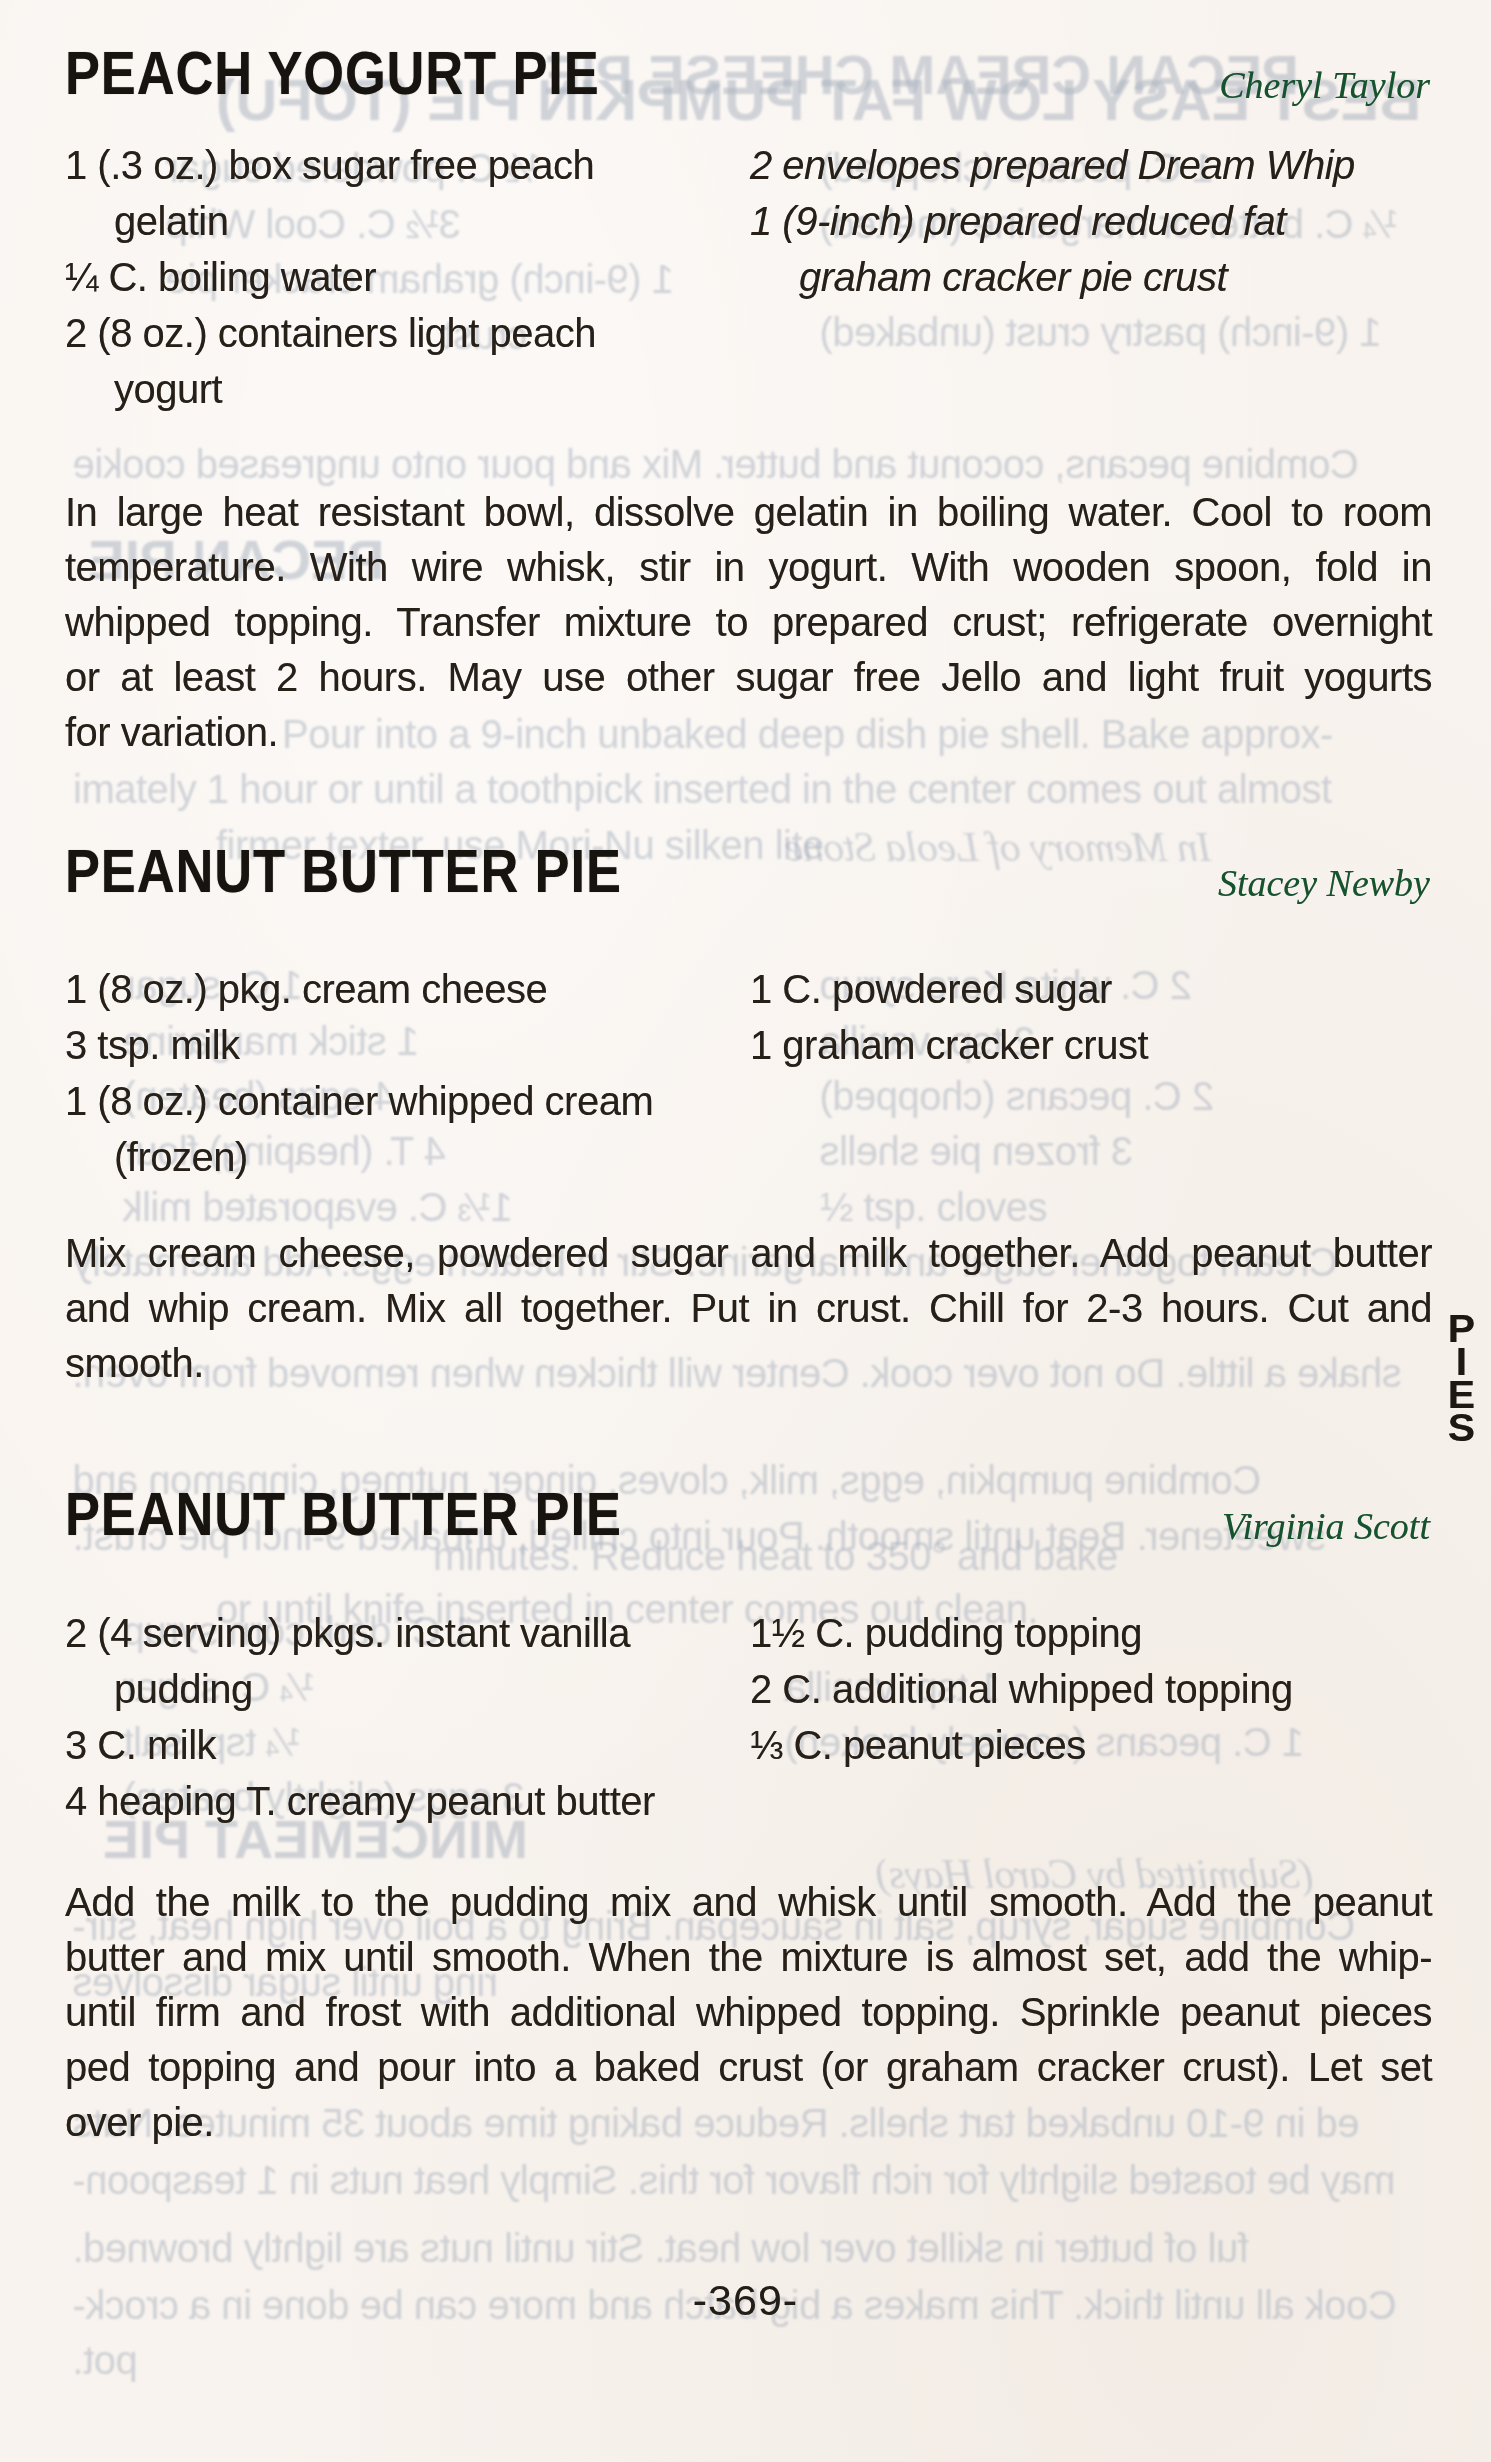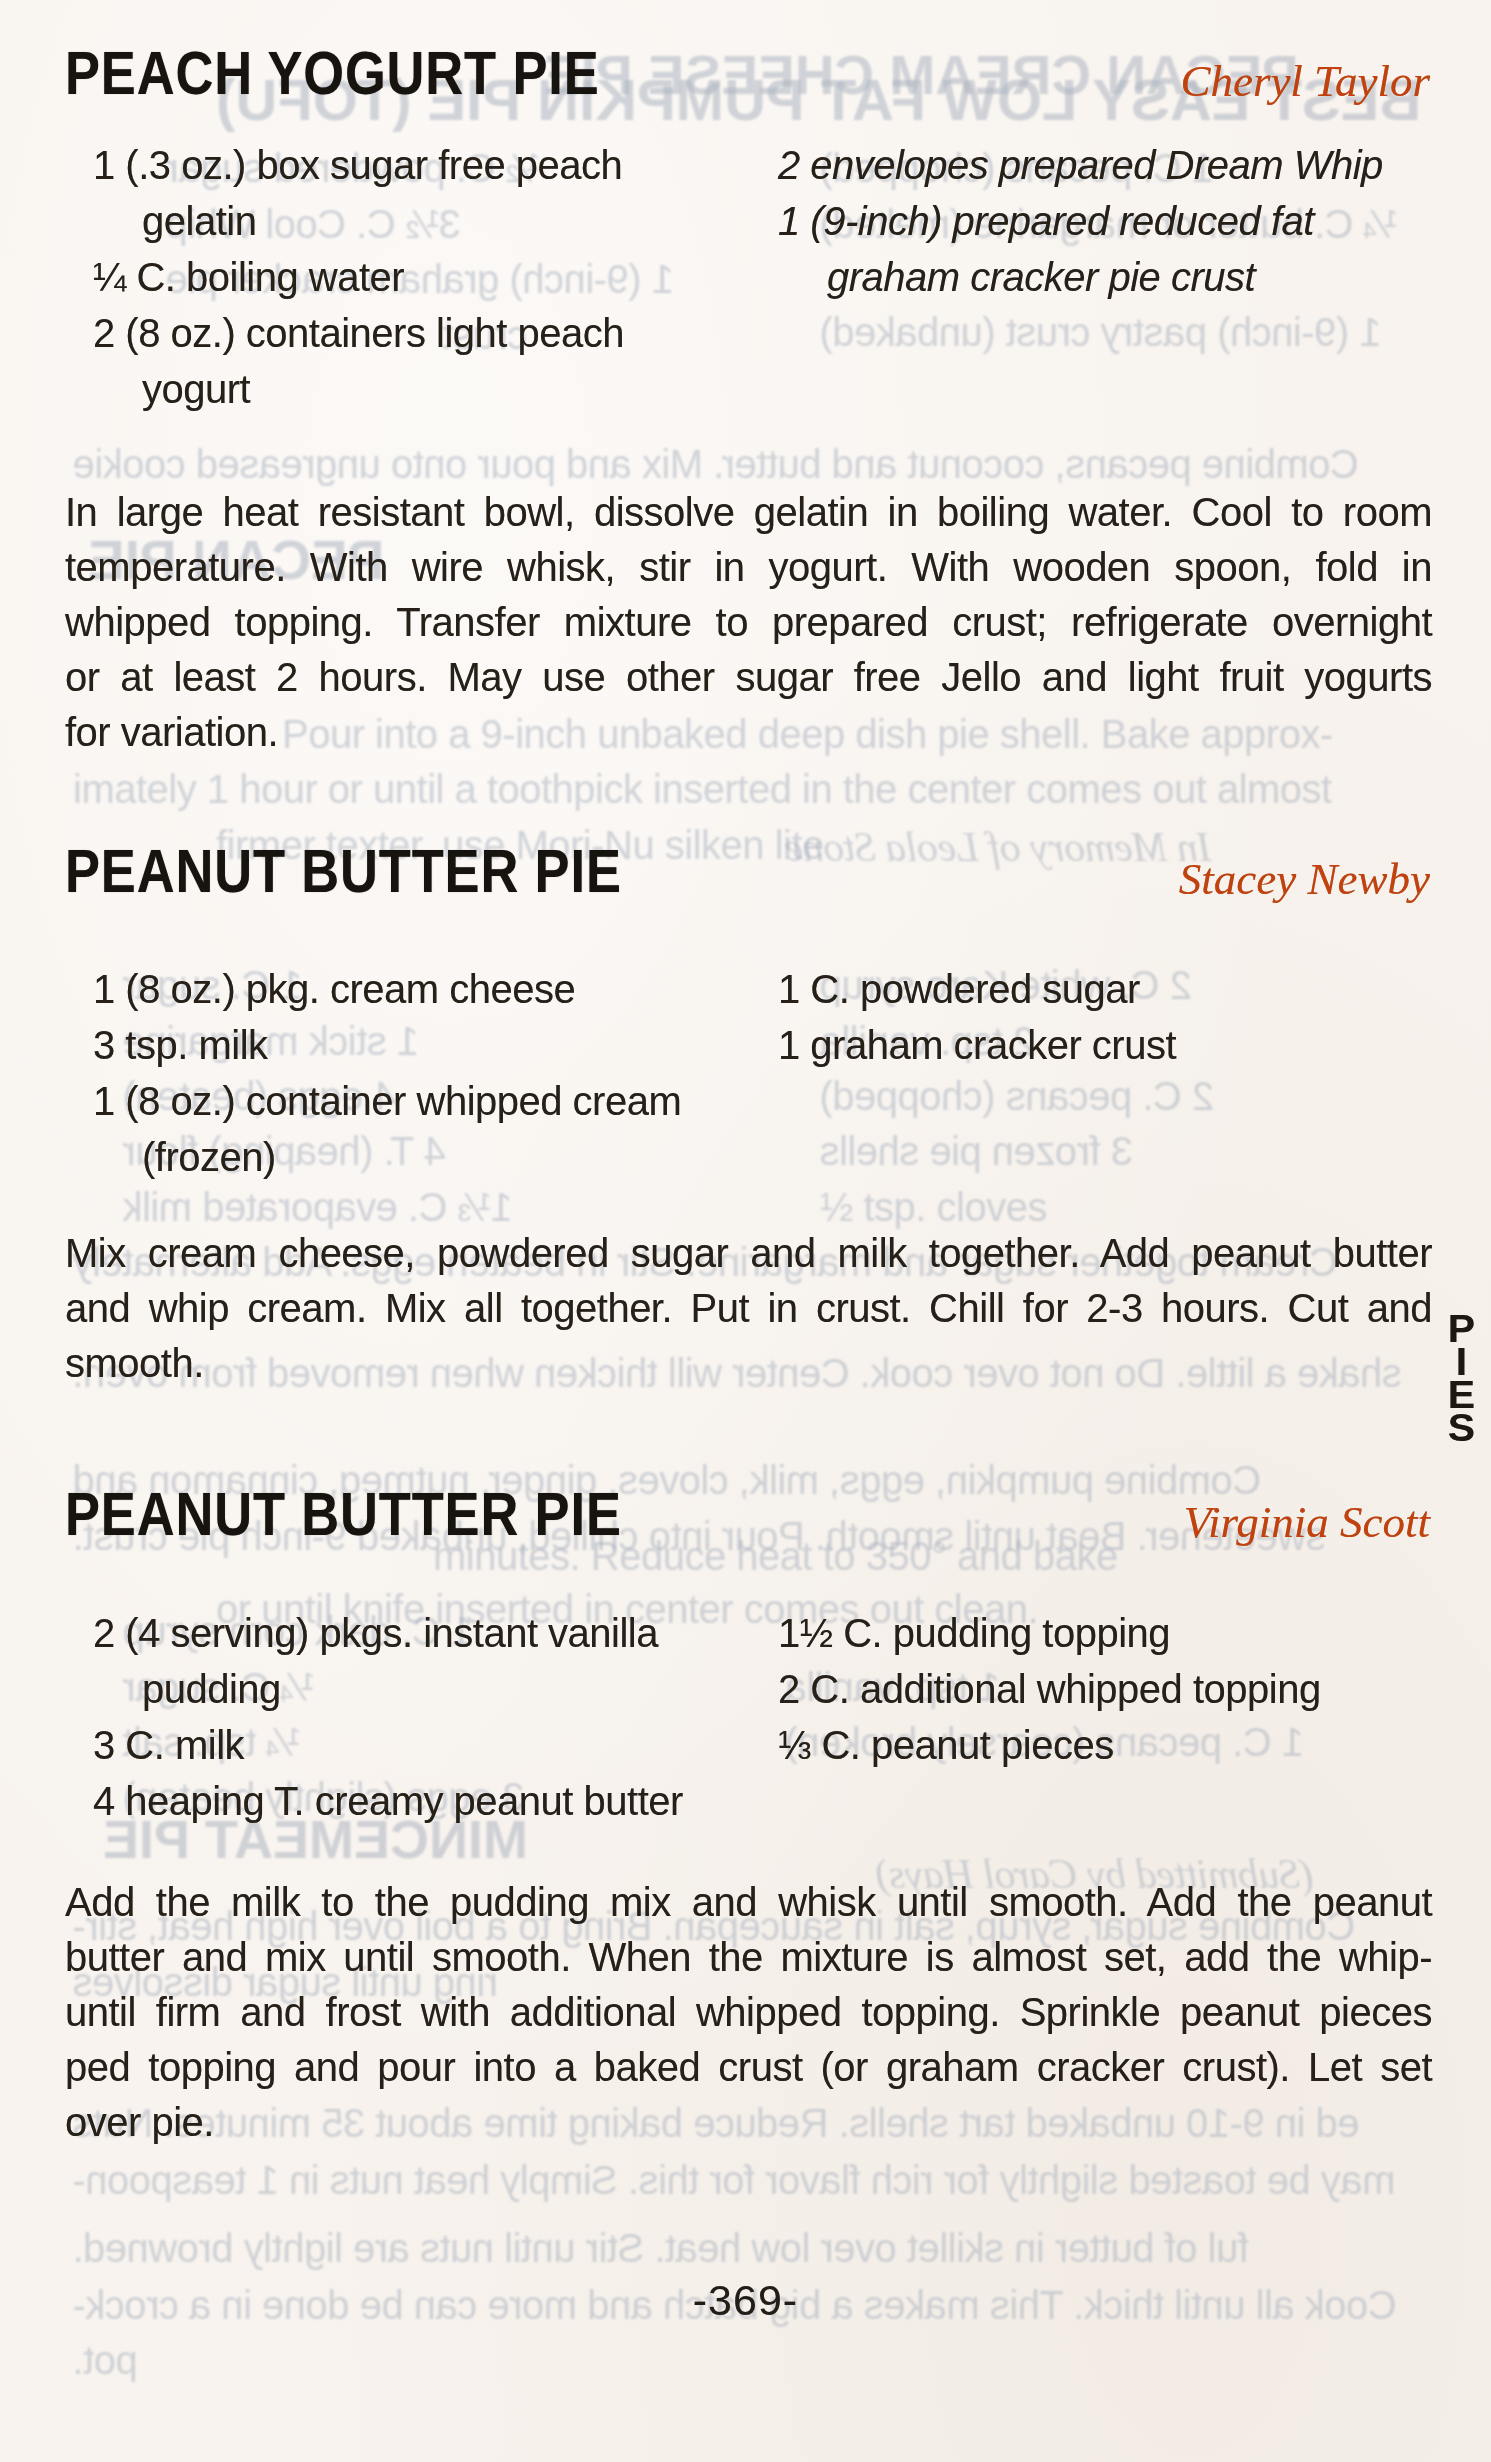--- a/index.html
+++ b/index.html
@@ -25,28 +25,27 @@
     display:flex;align-items:flex-end;justify-content:space-between;
   }
   .recipe-title{
     font-weight:bold;font-size:61px;line-height:1;
     letter-spacing:1px;white-space:nowrap;color:#17130e;
     transform:scaleX(.86);transform-origin:left bottom;
     text-shadow:0 0 1px rgba(25,20,15,.45);
   }
   .recipe-author{
     font-family:"Liberation Serif",serif;font-style:italic;
-    font-size:45px;line-height:1;color:#c2410c;white-space:nowrap;
+    font-size:38px;line-height:1;color:#14532d;white-space:nowrap;
     text-shadow:0 0 0.5px rgba(40,35,30,.35);
   }
   .ing{
     position:absolute;font-size:40px;line-height:56px;
     letter-spacing:-0.5px;color:#262019;
     text-shadow:0 0 0.5px rgba(40,34,28,.4);
-    margin-left:28px;
   }
   .ing div{white-space:nowrap;}
   .ing .cont{padding-left:49px;}
   .para{
     position:absolute;left:65px;width:1367px;
     font-size:40px;line-height:55px;letter-spacing:-0.5px;color:#262019;
     text-shadow:0 0 0.5px rgba(40,34,28,.4);
   }
   .para .jl{text-align:justify;text-align-last:justify;}
   .para .ll{text-align:left;}

